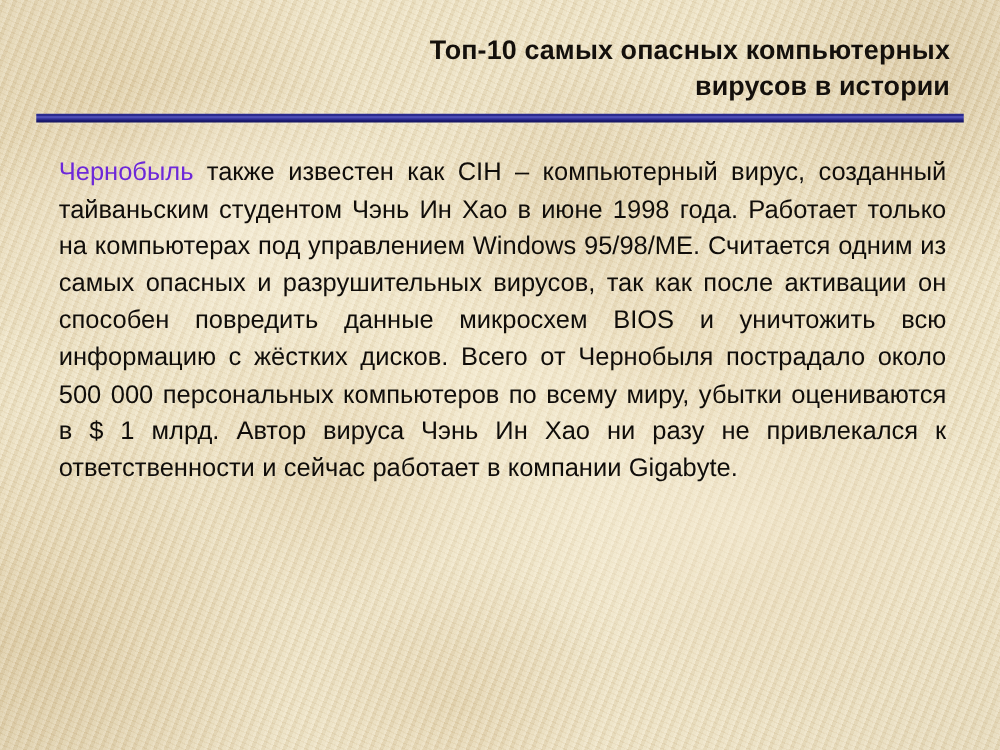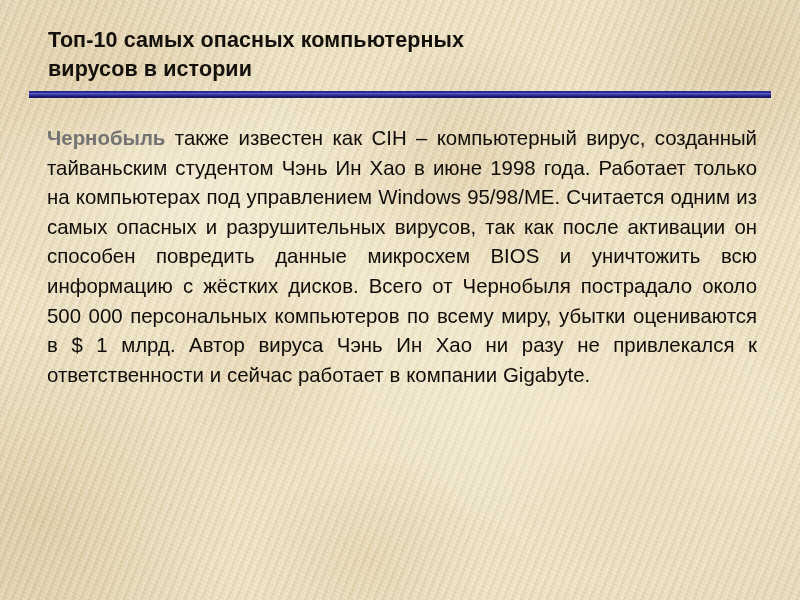--- a/index.html
+++ b/index.html
@@ -69,21 +69,21 @@
     background-image:
       radial-gradient(ellipse 760px 580px at 50% 46%, rgba(0,0,0,0) 55%, rgba(140,112,66,0.13) 100%);
   }
 
   
   #title-block {
     position: absolute;
     left: 48px;
     top: 26px;
     width: 712px;
-    text-align: left;
+    text-align: right;
     z-index: 4;
   }
   #slide-title {
     margin: 0;
     font-family: "Liberation Sans", sans-serif;
     font-weight: bold;
     font-size: 21.5px;
     line-height: 29px;
     color: #14100c;
     letter-spacing: 0.1px;
@@ -121,22 +121,22 @@
     margin: 0;
     font-family: "Liberation Sans", sans-serif;
     font-size: 20.4px;
     line-height: 29.6px;
     color: #100d0a;
     text-align: justify;
     text-justify: inter-word;
     word-spacing: 0.2px;
   }
   #body-text .lead {
-    font-weight: bold;
-    color: #737373;
+    font-weight: normal;
+    color: #6d28d9;
   }
 </style>
 </head>
 <body>
 
 <div id="slide">
 
   <div class="tex tex-a"></div>
   <div class="tex tex-b"></div>
   <div class="tex tex-c"></div>

